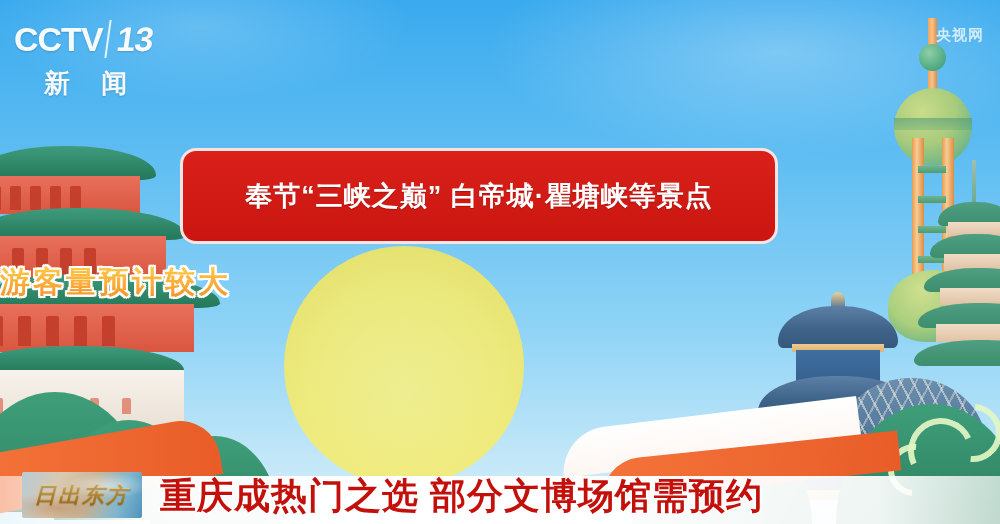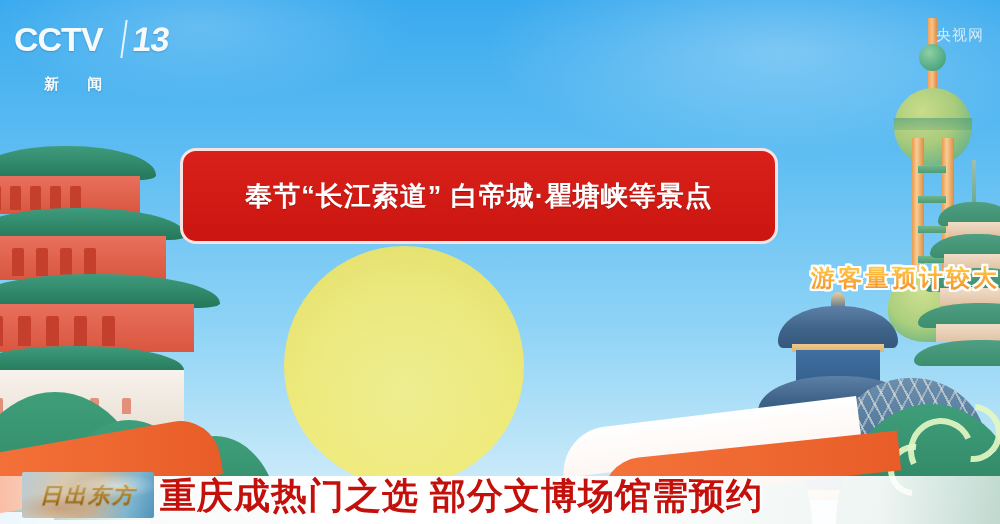--- a/index.html
+++ b/index.html
@@ -173,40 +173,40 @@
   .cctv-logo {
     position: absolute; left: 14px; top: 20px;
     width: 150px; height: 66px;
     color: rgba(255,255,255,.95);
     pointer-events: none;
   }
   .cctv-main {
     font-size: 34px; font-weight: bold; letter-spacing: -1px;
     line-height: 38px;
     text-shadow: 0 1px 2px rgba(0,0,0,.18);
-    display: flex; align-items: center; gap: 20px;
+    display: flex; align-items: center; gap: 4px;
   }
   .cctv-13 {
     border-left: 2px solid rgba(255,255,255,.85);
     padding-left: 8px;
     transform: skewX(-8deg);
   }
   .cctv-sub {
-    font-size: 15px; letter-spacing: 12px; font-weight: bold;
-    margin-left: 30px; margin-top: 17px;
+    font-size: 26px; letter-spacing: 12px; font-weight: bold;
+    margin-left: 30px; margin-top: 8px;
     text-shadow: 0 1px 2px rgba(0,0,0,.18);
   }
 
   
   .watermark {
     position: absolute; right: 14px; top: 26px;
     text-align: right; color: rgba(255,255,255,.72);
     pointer-events: none;
   }
-  .wm-cn { font-size: 15px; letter-spacing: 1px; font-weight: normal; margin-right: 2px; }
+  .wm-cn { font-size: 15px; letter-spacing: 1px; font-weight: bold; margin-right: 2px; }
   .wm-en { font-size: 30px; font-weight: bold; letter-spacing: -1px; line-height: 30px; margin-top: -6px; }
 
   
   .city-title {
     position: absolute; left: 0; right: 0; top: 88px;
     text-align: center;
     font-size: 33px; font-weight: bold;
     letter-spacing: 10px;
     color: #d41a13;
     text-shadow:
@@ -227,22 +227,22 @@
   }
   .red-line {
     color: #ffffff;
     font-size: 27px; font-weight: bold; letter-spacing: 1px;
     white-space: nowrap;
     text-shadow: 0 1px 1px rgba(0,0,0,.22);
   }
 
   .sub-note {
     position: absolute; left: 0; right: 0; top: 262px;
-    text-align: right;
-    font-size: 24px; font-weight: bold; letter-spacing: 3px;
+    text-align: left;
+    font-size: 30px; font-weight: bold; letter-spacing: 3px;
     background: linear-gradient(180deg, #ffd24a 0%, #fbb03b 48%, #f08a25 100%);
     -webkit-background-clip: text;
     background-clip: text;
     color: transparent;
     filter: drop-shadow(-2px 0 0 #fff) drop-shadow(2px 0 0 #fff)
             drop-shadow(0 -2px 0 #fff) drop-shadow(0 2px 0 #fff);
   }
 
   
   .kicker {
@@ -270,21 +270,21 @@
     color: #c4100b;
     white-space: nowrap;
     text-shadow:
       -1px -1px 0 #fff, 1px -1px 0 #fff, -1px 1px 0 #fff, 1px 1px 0 #fff,
       -2px 0 0 #fff, 2px 0 0 #fff;
   }
 
   
   .prog-logo {
     position: absolute; left: 22px; bottom: 6px;
-    width: 132px; height: 46px;
+    width: 120px; height: 46px;
     background: linear-gradient(110deg, #b9cbd6 0%, #d9c9b0 30%, #c9b89c 55%, #7fb6cf 80%, #4f93bb 100%);
     border-radius: 2px;
     overflow: hidden;
     display: flex; align-items: center; justify-content: center;
   }
   .prog-logo::before {
     content: ""; position: absolute; inset: 0;
     background:
       radial-gradient(ellipse 70px 22px at 28% 78%, rgba(180,120,70,.45), rgba(0,0,0,0) 70%),
       radial-gradient(ellipse 60px 18px at 72% 30%, rgba(255,255,255,.5), rgba(0,0,0,0) 70%);
@@ -406,21 +406,21 @@
     </div>
     <div class="cctv-sub">新 闻</div>
   </div>
 
   <div class="watermark">
     <div class="wm-cn">央视网</div>
   </div>
 
 
   <div class="red-card">
-    <div class="red-line">奉节“长江索道”  白帝城·瞿塘峡等景点</div>
+    <div class="red-line">奉节“三峡之巅”  白帝城·瞿塘峡等景点</div>
   </div>
 
   <div class="sub-note">游客量预计较大</div>
 
 
   <div class="headline-bar"></div>
   <div class="headline">重庆成热门之选 部分文博场馆需预约</div>
 
   <div class="prog-logo">
     <span>日出东方</span>

